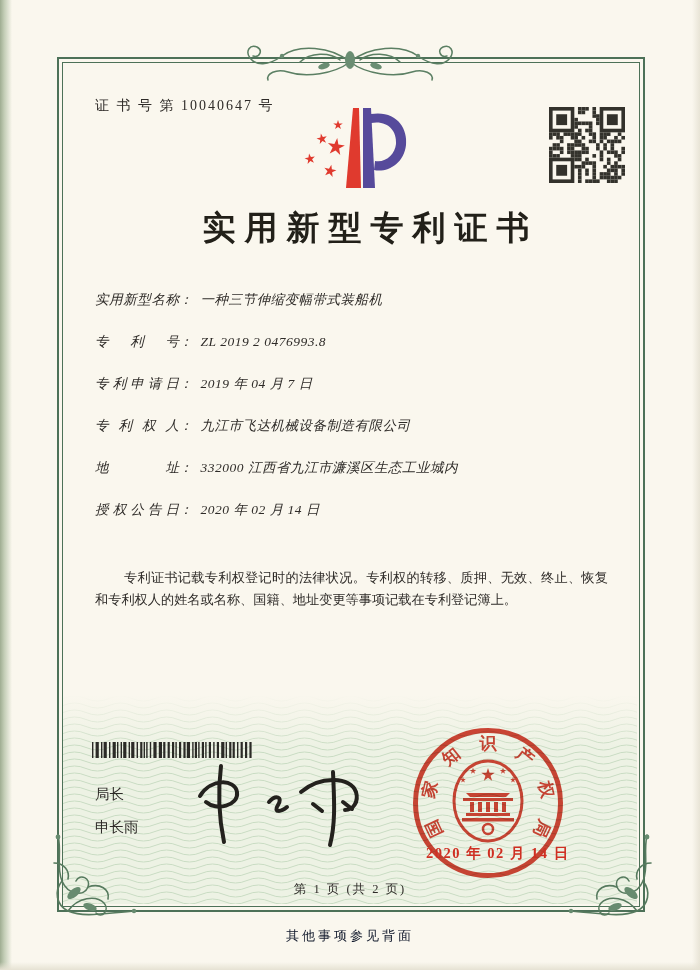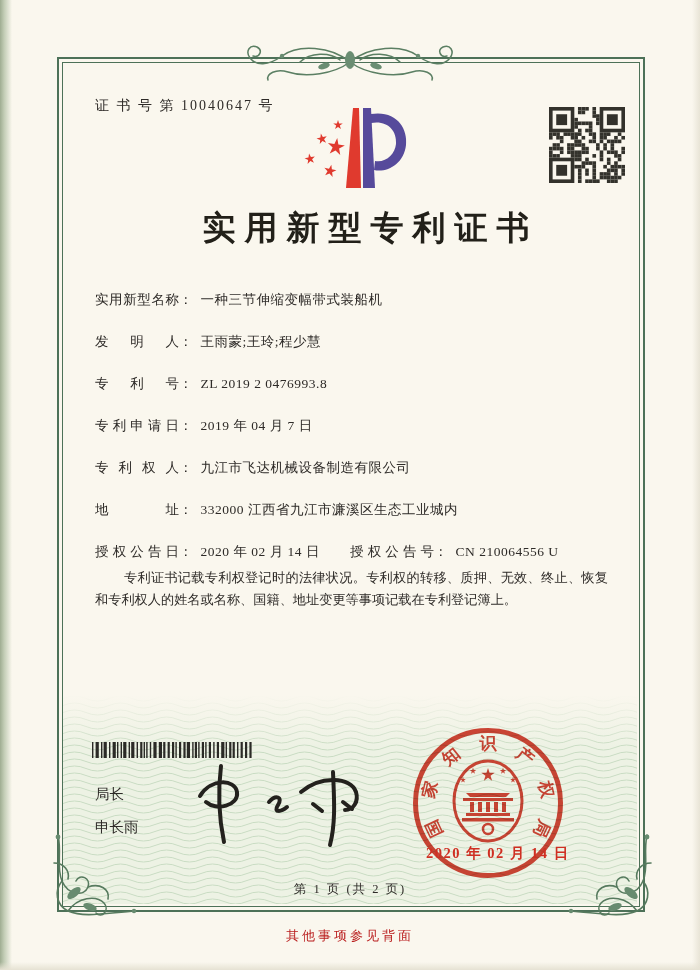--- a/index.html
+++ b/index.html
@@ -27,42 +27,42 @@
   .band{position:absolute;left:63px;top:695px;width:574px;height:209px;z-index:1;}
 
   .abs{position:absolute;}
   .cert-no{left:95px;top:97px;font-size:14px;letter-spacing:2px;z-index:4;}
   .logo{left:286px;top:98px;z-index:4;}
   .qr{left:549px;top:107px;z-index:4;}
   .title{left:0;right:0;top:206px;text-align:center;font-size:33px;font-weight:600;
     letter-spacing:9px;color:#222019;z-index:4;padding-left:41px;}
 
   .fields{left:95px;top:291px;width:520px;font-size:13.5px;z-index:4;}
-  .f-row{height:42px;position:relative;white-space:nowrap;}
+  .f-row{height:42px;position:relative;white-space:nowrap;font-style:italic;}
   .f-label{display:inline-block;width:84px;text-align:justify;text-align-last:justify;}
   .f-colon{display:inline-block;margin-right:8px;}
   .f-value{letter-spacing:0.5px;}
   .pair2{position:absolute;left:255px;top:0;}
 
   .paras{left:95px;top:567px;width:513px;font-size:13.2px;line-height:21.5px;
     text-align:justify;z-index:4;}
   .paras p{margin:0;text-indent:2.2em;}
 
   .barcode{left:92px;top:742px;z-index:4;}
   .signer{left:95px;top:778px;font-size:14.5px;line-height:33px;z-index:4;}
   .signature{left:183px;top:752px;z-index:3;}
 
   .seal{left:408px;top:723px;z-index:5;mix-blend-mode:multiply;opacity:0.93;}
   .seal-date{left:426px;top:844px;font-size:14.5px;font-weight:600;
     color:#cf2f22;letter-spacing:1.5px;z-index:6;}
 
   .footer-page{left:0;right:0;top:881px;text-align:center;font-size:12.5px;
     letter-spacing:2px;z-index:4;}
   .back-note{left:0;right:0;top:927px;text-align:center;font-size:13px;
-    letter-spacing:3px;color:#b91c1c;z-index:4;}
+    letter-spacing:3px;color:#0f172a;z-index:4;}
 
   .ornament-top{left:236px;top:40px;z-index:3;}
   .flourish-bl{left:44px;top:833px;z-index:3;}
   .flourish-br{left:561px;top:833px;z-index:3;transform:scaleX(-1);}
 </style>
 </head>
 <body>
 
 <div class="edge-left"></div>
 <div class="edge-right"></div>
@@ -322,39 +322,33 @@
     <rect x="7.24" y="57.90" width="10.86" height="10.86"></rect>
   </svg>
 
 <div class="abs title">实用新型专利证书</div>
 
 <div class="abs fields">
   <div class="f-row">
     <span class="f-label">实用新型名称</span><span class="f-colon">：</span><span class="f-value">一种三节伸缩变幅带式装船机</span>
   </div>
   <div class="f-row">
-    <span class="f-label">发明人</span><span class="f-colon">：</span><span class="f-value">王雨蒙;王玲;程少慧</span>
-  </div>
-  <div class="f-row">
     <span class="f-label">专利号</span><span class="f-colon">：</span><span class="f-value">ZL 2019 2 0476993.8</span>
   </div>
   <div class="f-row">
     <span class="f-label">专利申请日</span><span class="f-colon">：</span><span class="f-value">2019 年 04 月 7 日</span>
   </div>
   <div class="f-row">
     <span class="f-label">专利权人</span><span class="f-colon">：</span><span class="f-value">九江市飞达机械设备制造有限公司</span>
   </div>
   <div class="f-row">
     <span class="f-label">地址</span><span class="f-colon">：</span><span class="f-value">332000 江西省九江市濂溪区生态工业城内</span>
   </div>
   <div class="f-row">
     <span class="f-label">授权公告日</span><span class="f-colon">：</span><span class="f-value">2020 年 02 月 14 日</span>
-    <span class="pair2">
-      <span class="f-label">授权公告号</span><span class="f-colon">：</span><span class="f-value">CN 210064556 U</span>
-    </span>
   </div>
 </div>
 
 <div class="abs paras">
   <p>专利证书记载专利权登记时的法律状况。专利权的转移、质押、无效、终止、恢复和专利权人的姓名或名称、国籍、地址变更等事项记载在专利登记簿上。</p>
 </div>
 
 <svg class="abs barcode" id="barcode-svg" width="162" height="16" viewBox="0 0 162 16" fill="#2b2a26">
     <rect x="0.00" y="0" width="1.4" height="16"></rect>
     <rect x="3.60" y="0" width="3.2" height="16"></rect>

